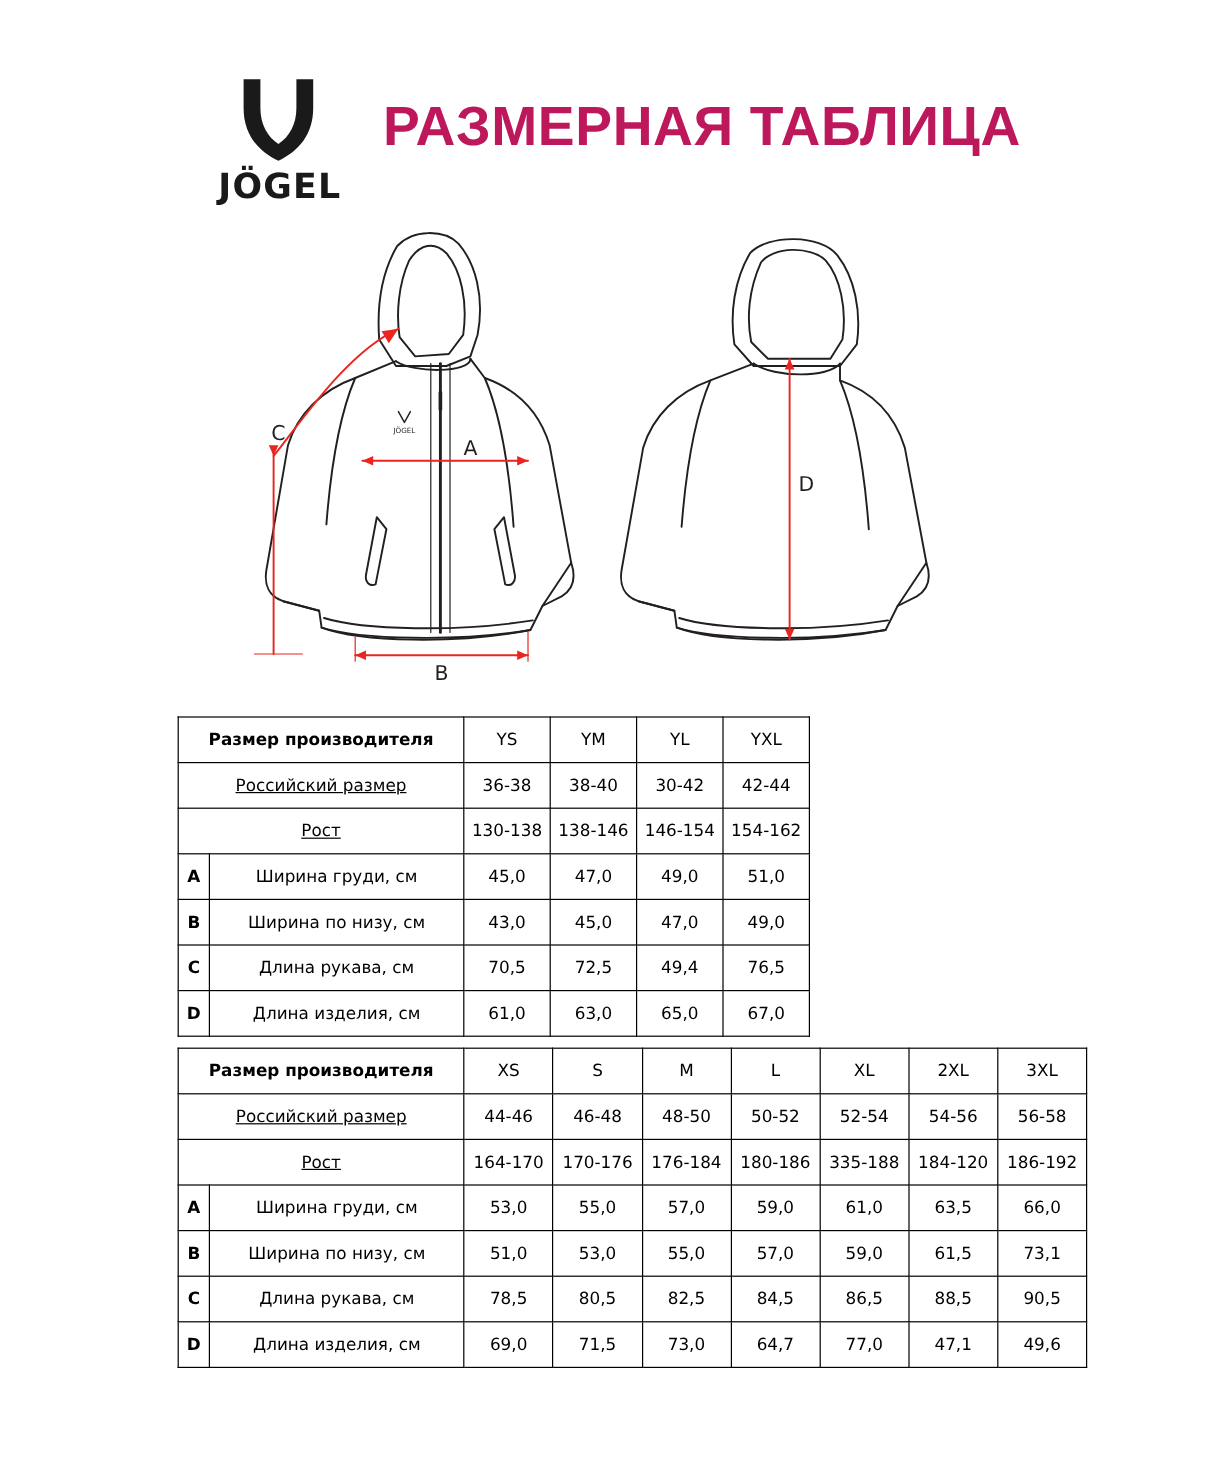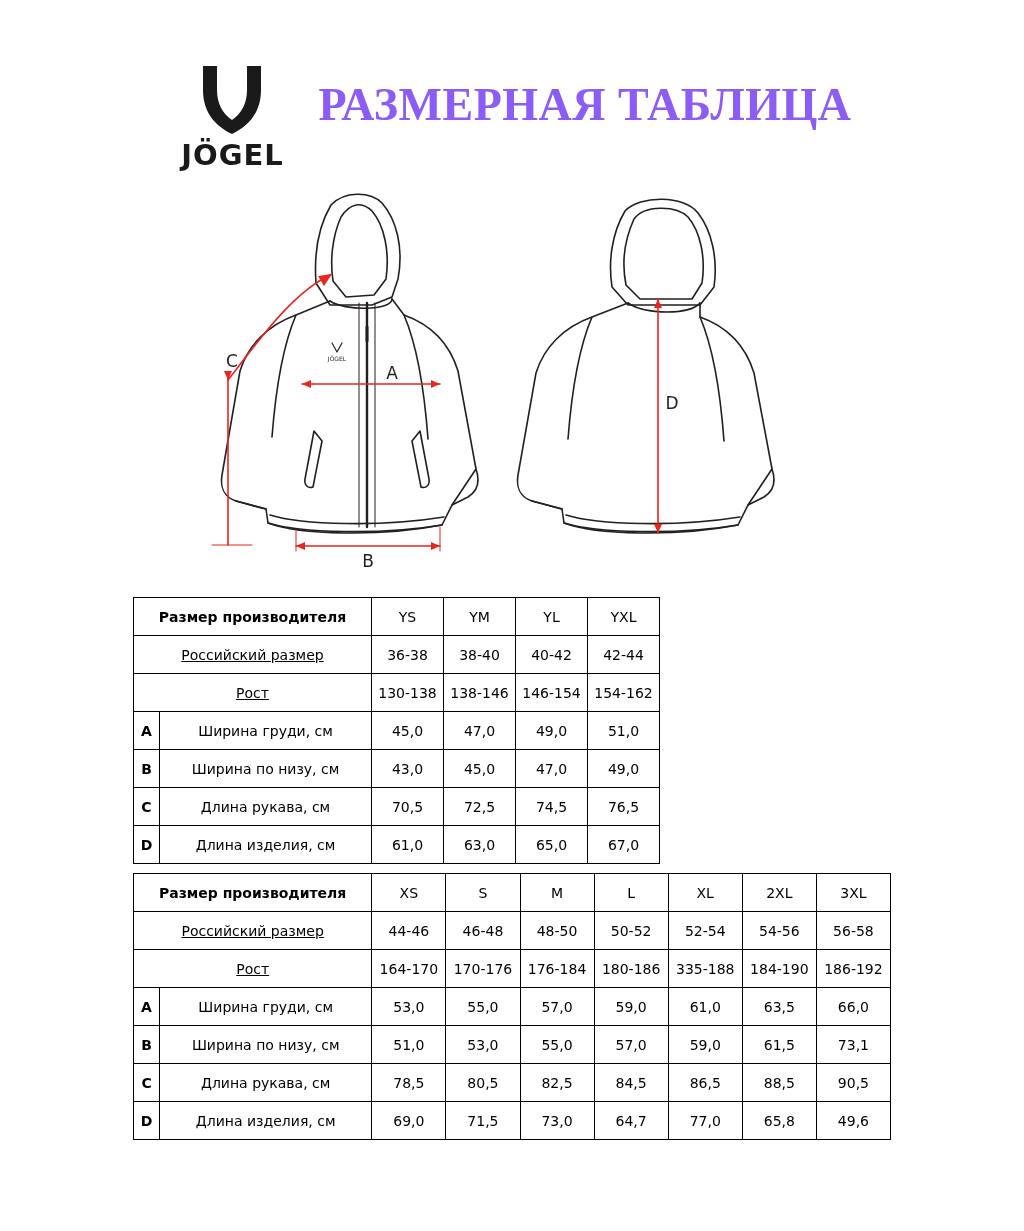--- a/index.html
+++ b/index.html
@@ -47,43 +47,43 @@
     top: 76px;
     width: 120px;
     text-align: center;
     font-family: "DejaVu Sans", sans-serif;
     font-weight: bold;
     font-size: 29px;
     letter-spacing: 1px;
     color: #1a1a1a;
   }
   .page-title {
-    font-family: Liberation Serif, serif;
+    font-family: Liberation Sans, sans-serif;
     font-weight: bold;
     font-size: 46px;
     letter-spacing: 0.5px;
     line-height: 1;
     padding-top: 20px;
-    color: #8b5cf6;
+    color: #be185d;
     white-space: nowrap;
   }
 
   
   .illustration {
     position: absolute;
     left: 0;
     top: 175px;
     width: 1024px;
     height: 400px;
   }
 
   
   .table-block {
     position: absolute;
-    left: 133px;
+    left: 148px;
     border-radius: 19px;
   }
   #table-kids-block { top: 597px; width: 525px; }
   #table-adult-block { top: 873px; width: 758px; }
 
   table.size-table {
     border-collapse: collapse;
     width: 100%;
     table-layout: fixed;
   }
@@ -235,21 +235,21 @@
         <td class="head-label" colspan="2">Размер производителя</td>
         <td class="head-val">YS</td>
         <td class="head-val">YM</td>
         <td class="head-val">YL</td>
         <td class="head-val">YXL</td>
       </tr>
       <tr>
         <td class="param-col-center" colspan="2">Российский размер</td>
         <td>36-38</td>
         <td>38-40</td>
-        <td>40-42</td>
+        <td>30-42</td>
         <td>42-44</td>
       </tr>
       <tr>
         <td class="param-col-center" colspan="2">Рост</td>
         <td>130-138</td>
         <td>138-146</td>
         <td>146-154</td>
         <td>154-162</td>
       </tr>
       <tr>
@@ -266,21 +266,21 @@
         <td>43,0</td>
         <td>45,0</td>
         <td>47,0</td>
         <td>49,0</td>
       </tr>
       <tr>
         <td class="letter-col">C</td>
         <td class="param-col">Длина рукава, см</td>
         <td>70,5</td>
         <td>72,5</td>
-        <td>74,5</td>
+        <td>49,4</td>
         <td>76,5</td>
       </tr>
       <tr>
         <td class="letter-col">D</td>
         <td class="param-col">Длина изделия, см</td>
         <td>61,0</td>
         <td>63,0</td>
         <td>65,0</td>
         <td>67,0</td>
       </tr>
@@ -322,21 +322,21 @@
         <td>54-56</td>
         <td>56-58</td>
       </tr>
       <tr>
         <td class="param-col-center" colspan="2">Рост</td>
         <td>164-170</td>
         <td>170-176</td>
         <td>176-184</td>
         <td>180-186</td>
         <td>335-188</td>
-        <td>184-190</td>
+        <td>184-120</td>
         <td>186-192</td>
       </tr>
       <tr>
         <td class="letter-col">A</td>
         <td class="param-col">Ширина груди, см</td>
         <td>53,0</td>
         <td>55,0</td>
         <td>57,0</td>
         <td>59,0</td>
         <td>61,0</td>
@@ -366,18 +366,18 @@
         <td>90,5</td>
       </tr>
       <tr>
         <td class="letter-col">D</td>
         <td class="param-col">Длина изделия, см</td>
         <td>69,0</td>
         <td>71,5</td>
         <td>73,0</td>
         <td>64,7</td>
         <td>77,0</td>
-        <td>65,8</td>
+        <td>47,1</td>
         <td>49,6</td>
       </tr>
     </tbody>
   </table>
 </div>
 
 </body></html>

